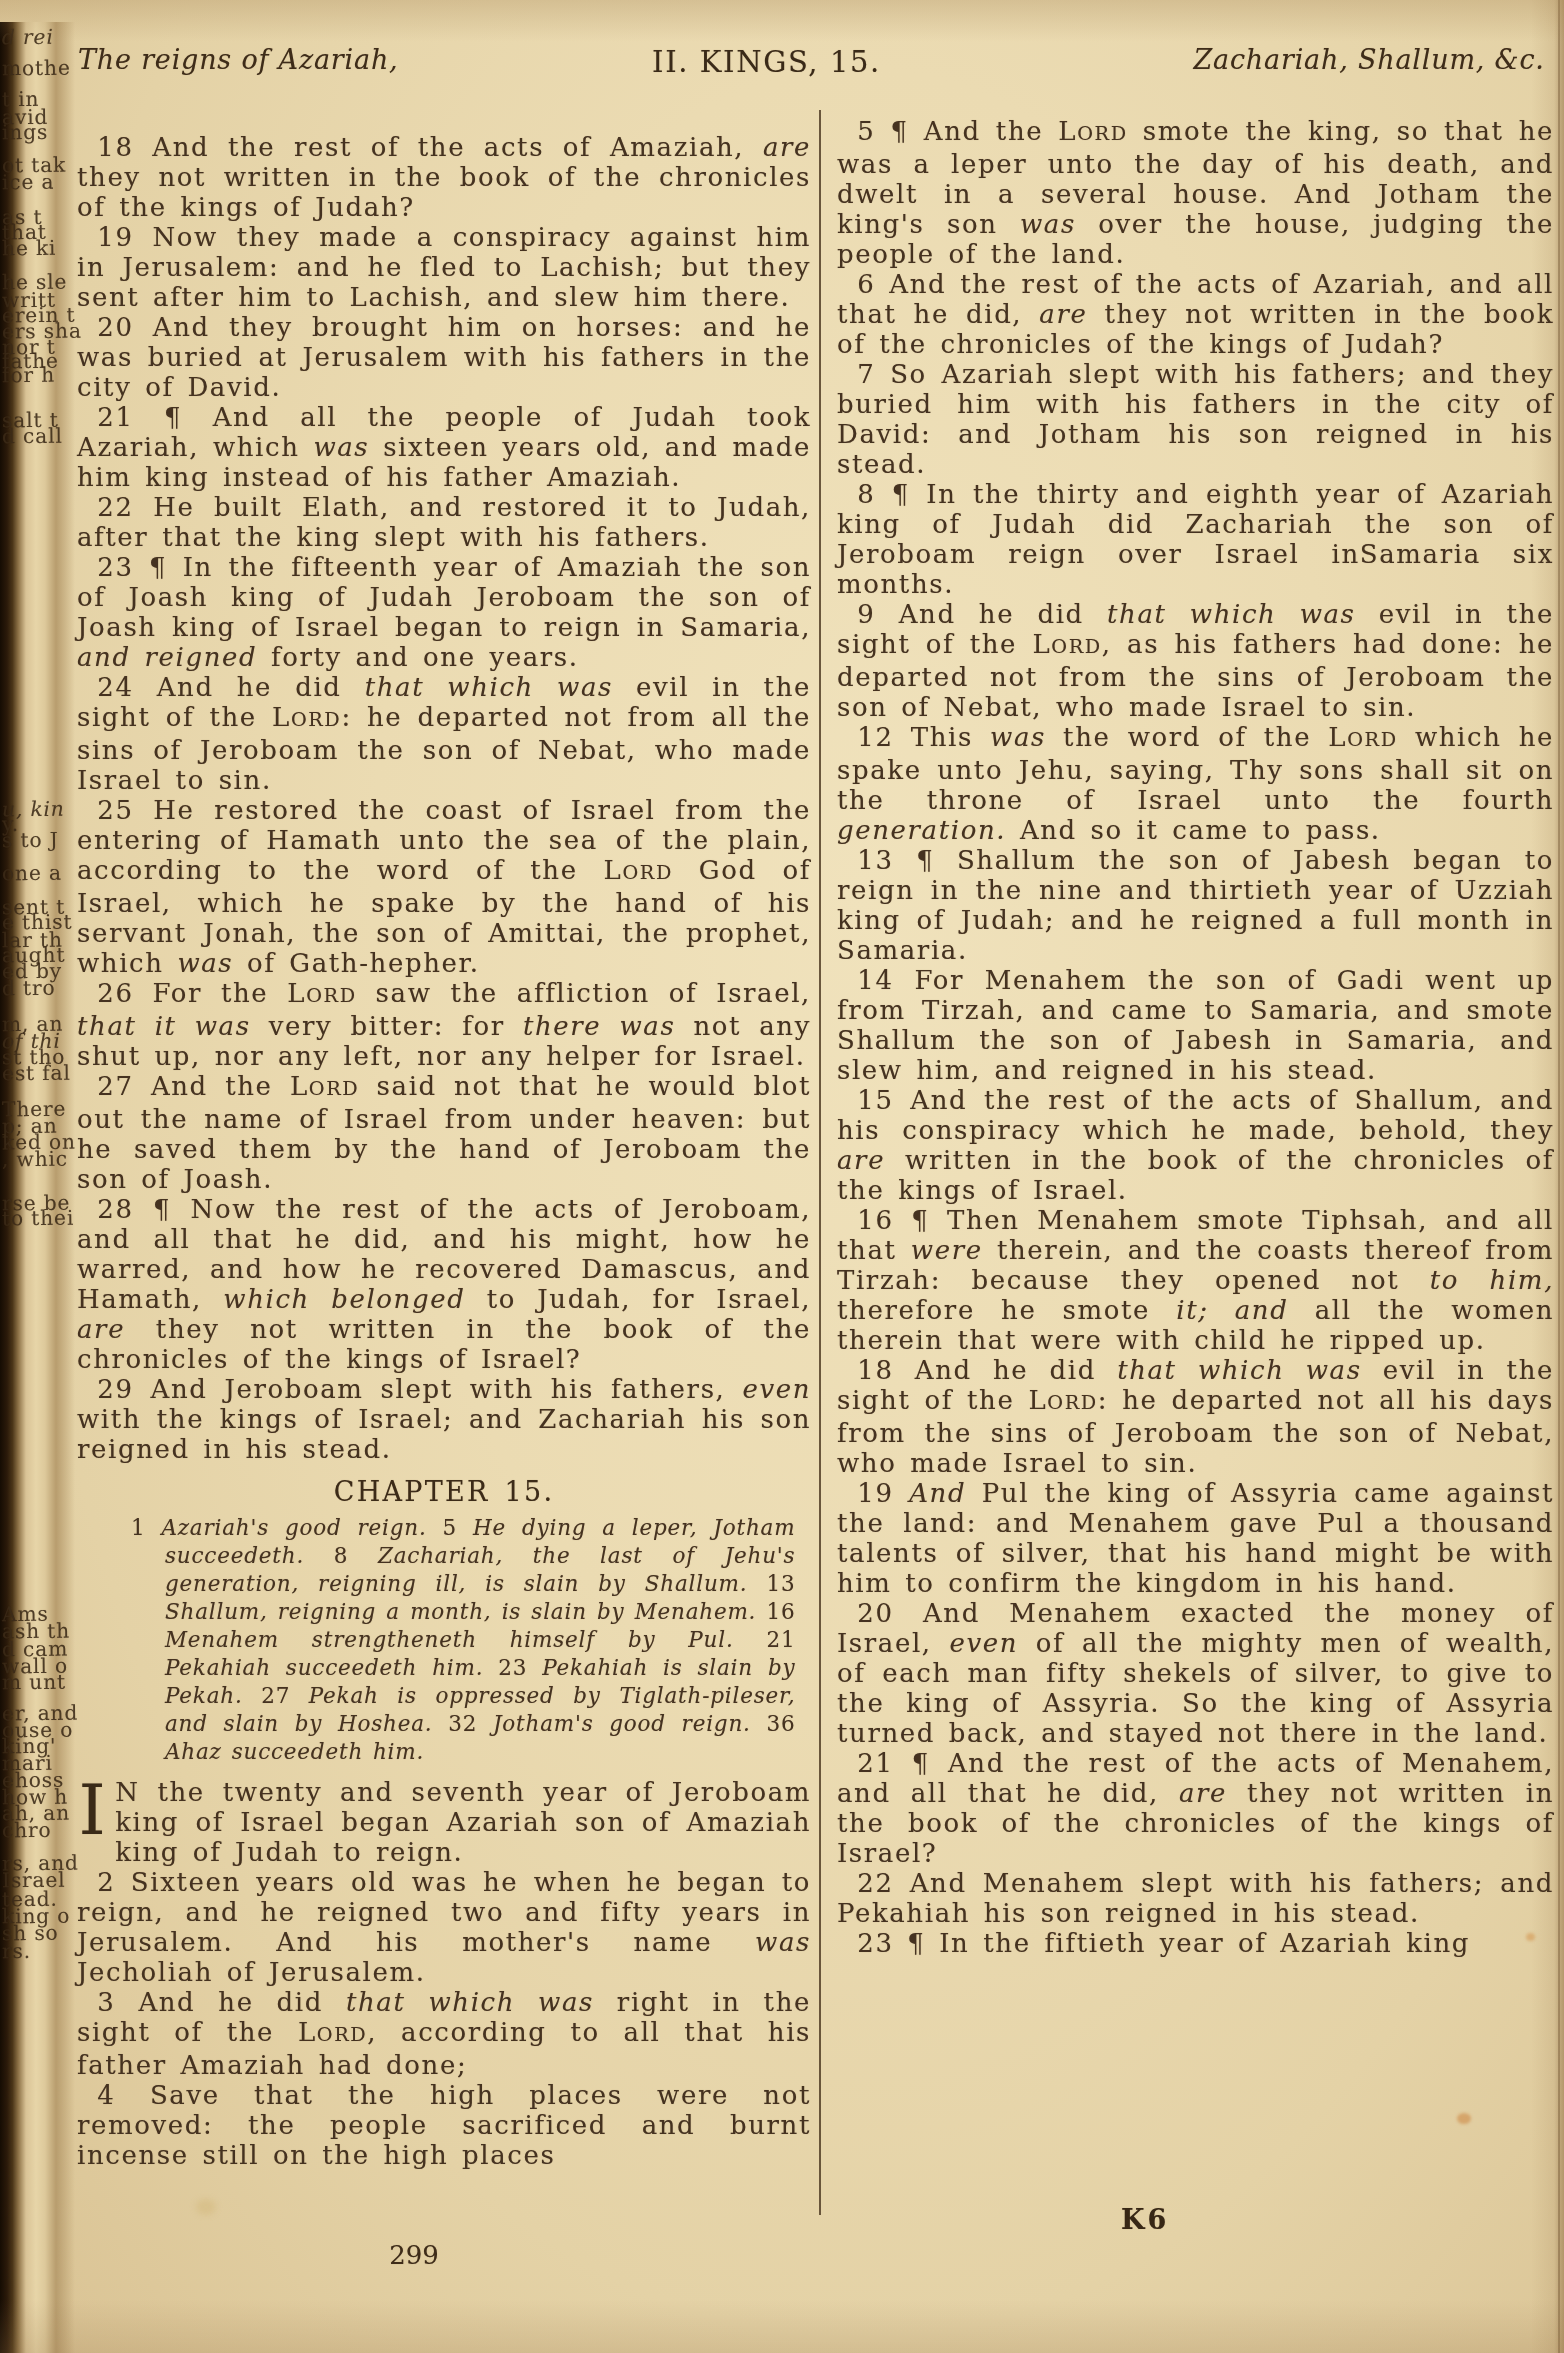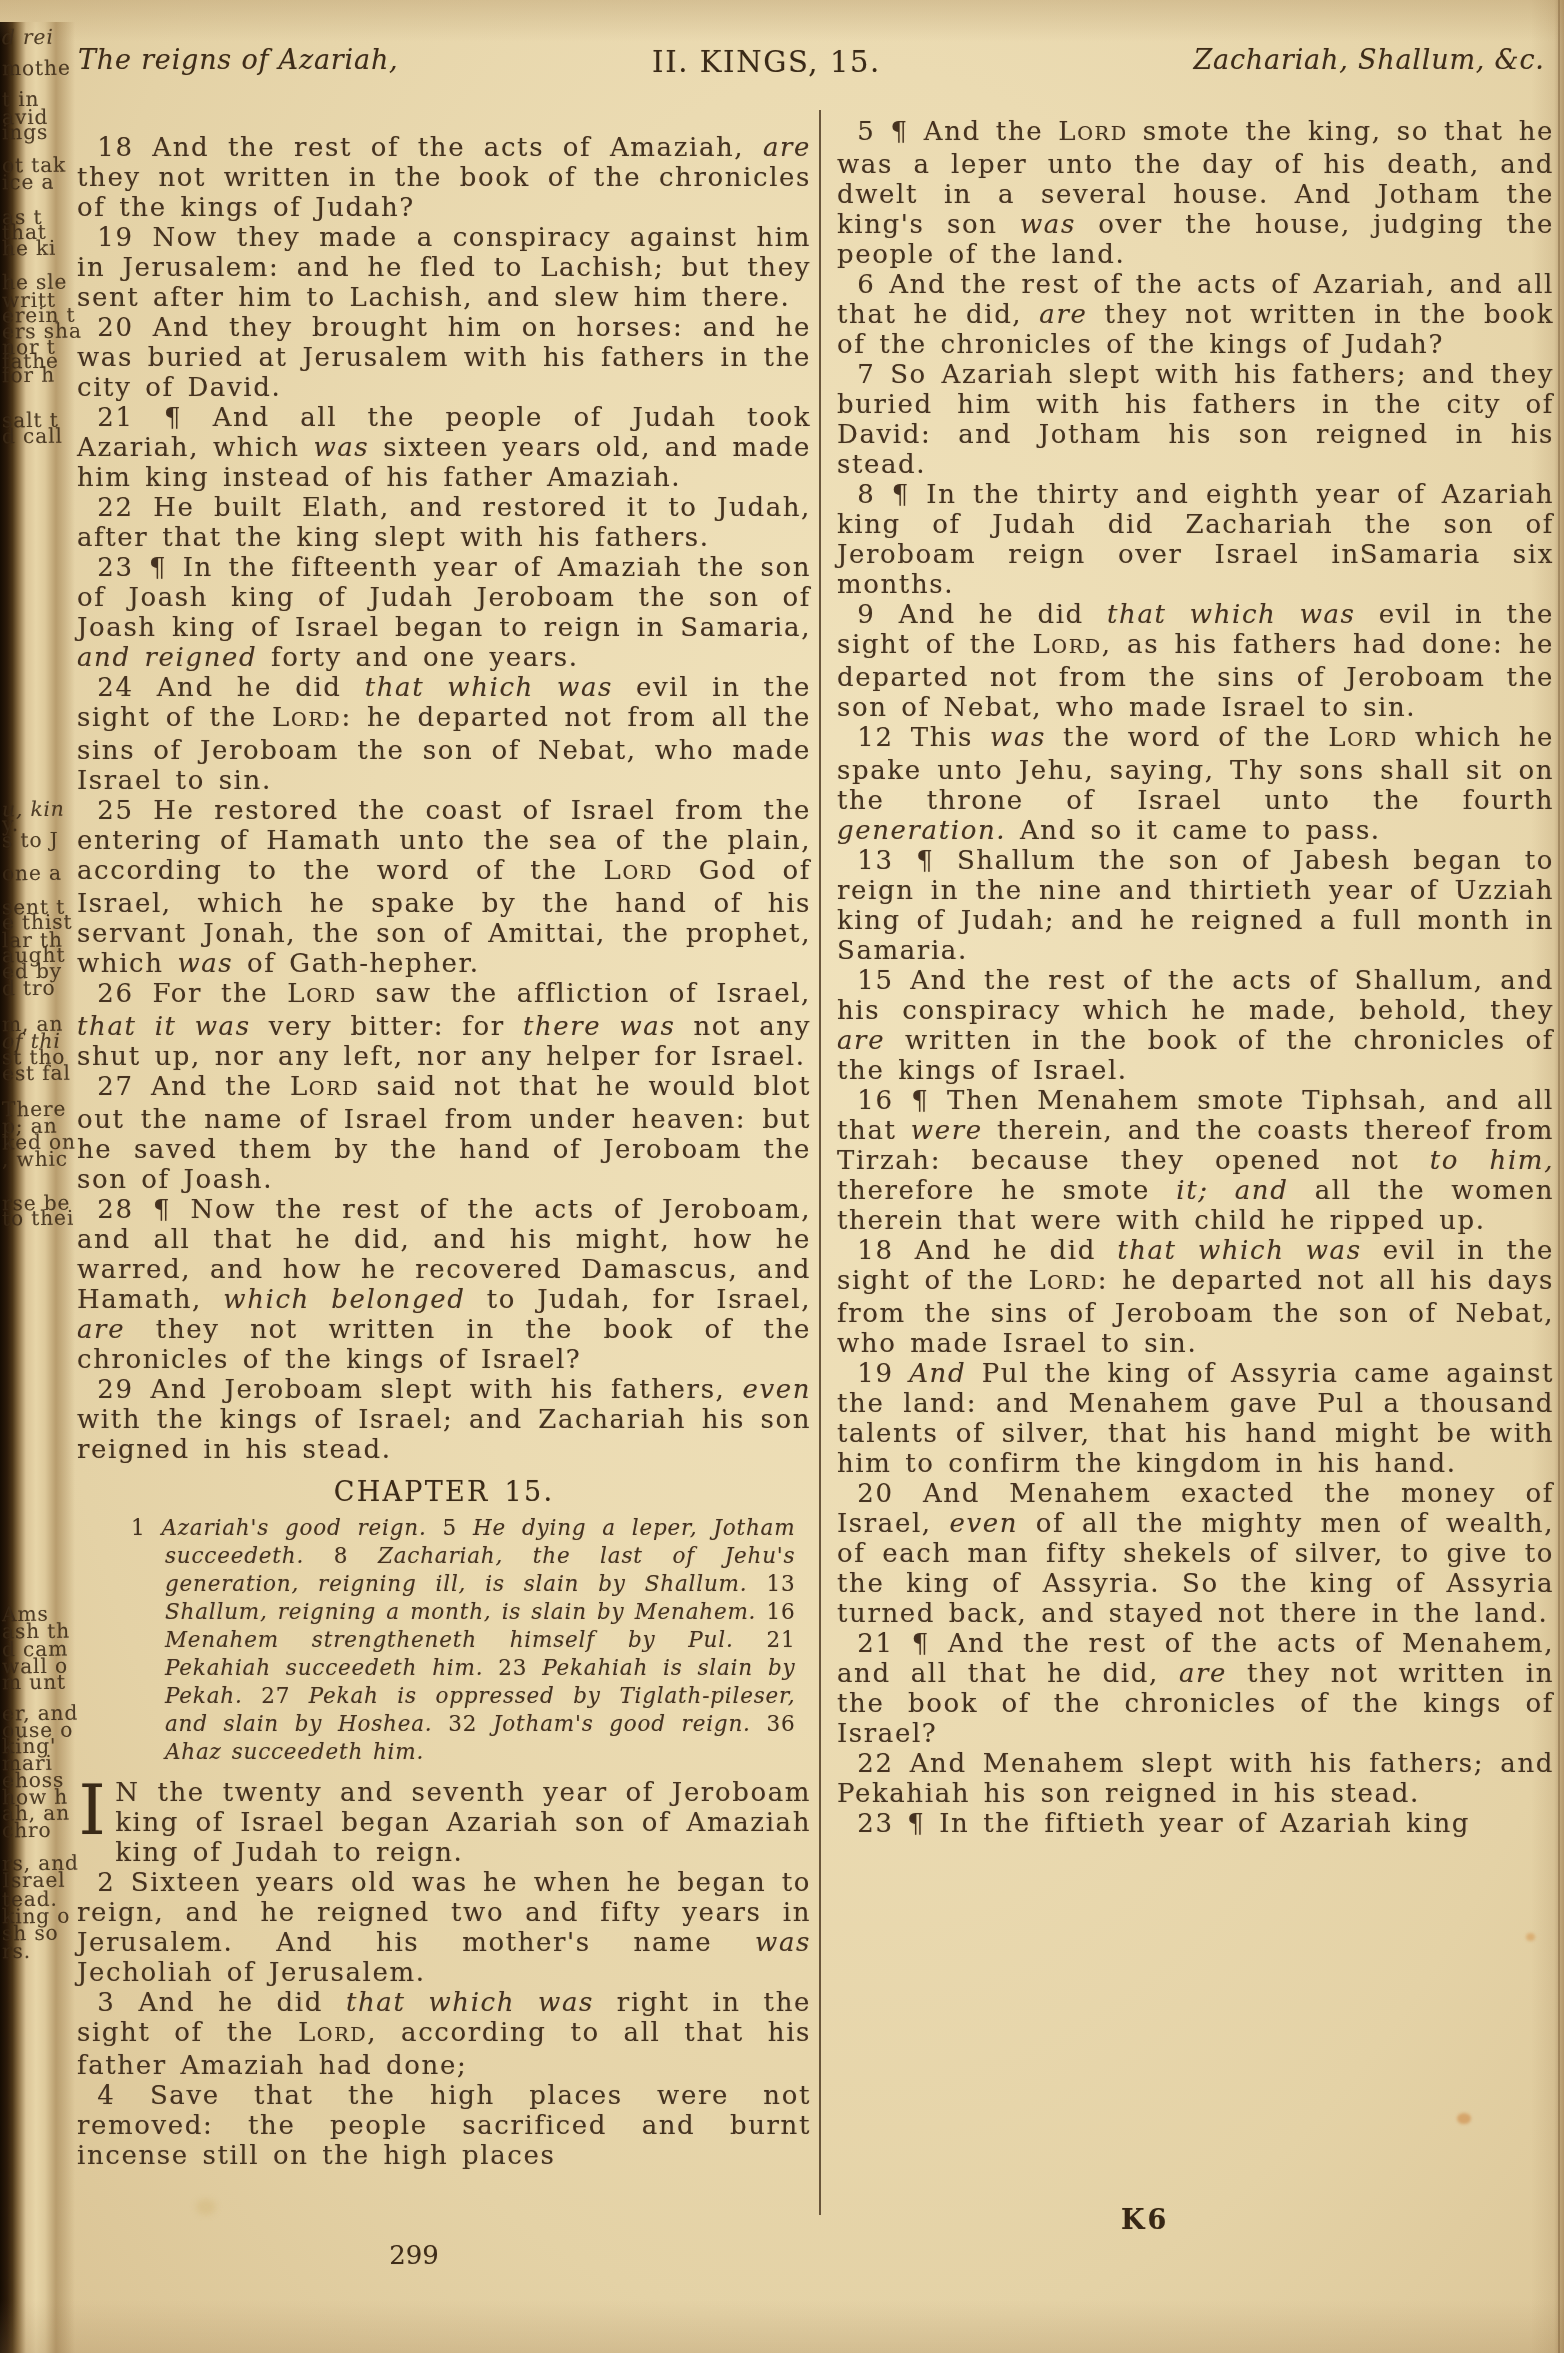--- a/index.html
+++ b/index.html
@@ -168,20 +168,21 @@
 
   <div class="col col-right">
     <div>
         <p class="verse">5 ¶ And the <span class="lord">L<span>ORD</span></span> smote the king, so that he was a leper unto the day of his death, and dwelt in a several house. And Jotham the king's son <i>was</i> over the house, judging the people of the land.</p>
         <p class="verse">6 And the rest of the acts of Azariah, and all that he did, <i>are</i> they not written in the book of the chronicles of the kings of Judah?</p>
         <p class="verse">7 So Azariah slept with his fathers; and they buried him with his fathers in the city of David: and Jotham his son reigned in his stead.</p>
         <p class="verse">8 ¶ In the thirty and eighth year of Azariah king of Judah did Zachariah the son of Jeroboam reign over Israel inSamaria six months.</p>
         <p class="verse">9 And he did <i>that which was</i> evil in the sight of the <span class="lord">L<span>ORD</span></span>, as his fathers had done: he departed not from the sins of Jeroboam the son of Nebat, who made Israel to sin.</p>
         <p class="verse">12 This <i>was</i> the word of the <span class="lord">L<span>ORD</span></span> which he spake unto Jehu, saying, Thy sons shall sit on the throne of Israel unto the fourth <i>generation.</i> And so it came to pass.</p>
         <p class="verse">13 ¶ Shallum the son of Jabesh began to reign in the nine and thirtieth year of Uzziah king of Judah; and he reigned a full month in Samaria.</p>
+        <p class="verse">14 For Menahem the son of Gadi went up from Tirzah, and came to Samaria, and smote Shallum the son of Jabesh in Samaria, and slew him, and reigned in his stead.</p>
         <p class="verse">15 And the rest of the acts of Shallum, and his conspiracy which he made, behold, they <i>are</i> written in the book of the chronicles of the kings of Israel.</p>
         <p class="verse">16 ¶ Then Menahem smote Tiphsah, and all that <i>were</i> therein, and the coasts thereof from Tirzah: because they opened not <i>to him,</i> therefore he smote <i>it; and</i> all the women therein that were with child he ripped up.</p>
         <p class="verse">18 And he did <i>that which was</i> evil in the sight of the <span class="lord">L<span>ORD</span></span>: he departed not all his days from the sins of Jeroboam the son of Nebat, who made Israel to sin.</p>
         <p class="verse">19 <i>And</i> Pul the king of Assyria came against the land: and Menahem gave Pul a thousand talents of silver, that his hand might be with him to confirm the kingdom in his hand.</p>
         <p class="verse">20 And Menahem exacted the money of Israel, <i>even</i> of all the mighty men of wealth, of each man fifty shekels of silver, to give to the king of Assyria. So the king of Assyria turned back, and stayed not there in the land.</p>
         <p class="verse">21 ¶ And the rest of the acts of Menahem, and all that he did, <i>are</i> they not written in the book of the chronicles of the kings of Israel?</p>
         <p class="verse">22 And Menahem slept with his fathers; and Pekahiah his son reigned in his stead.</p>
         <p class="verse">23 ¶ In the fiftieth year of Azariah king</p>
       </div>
   </div>

